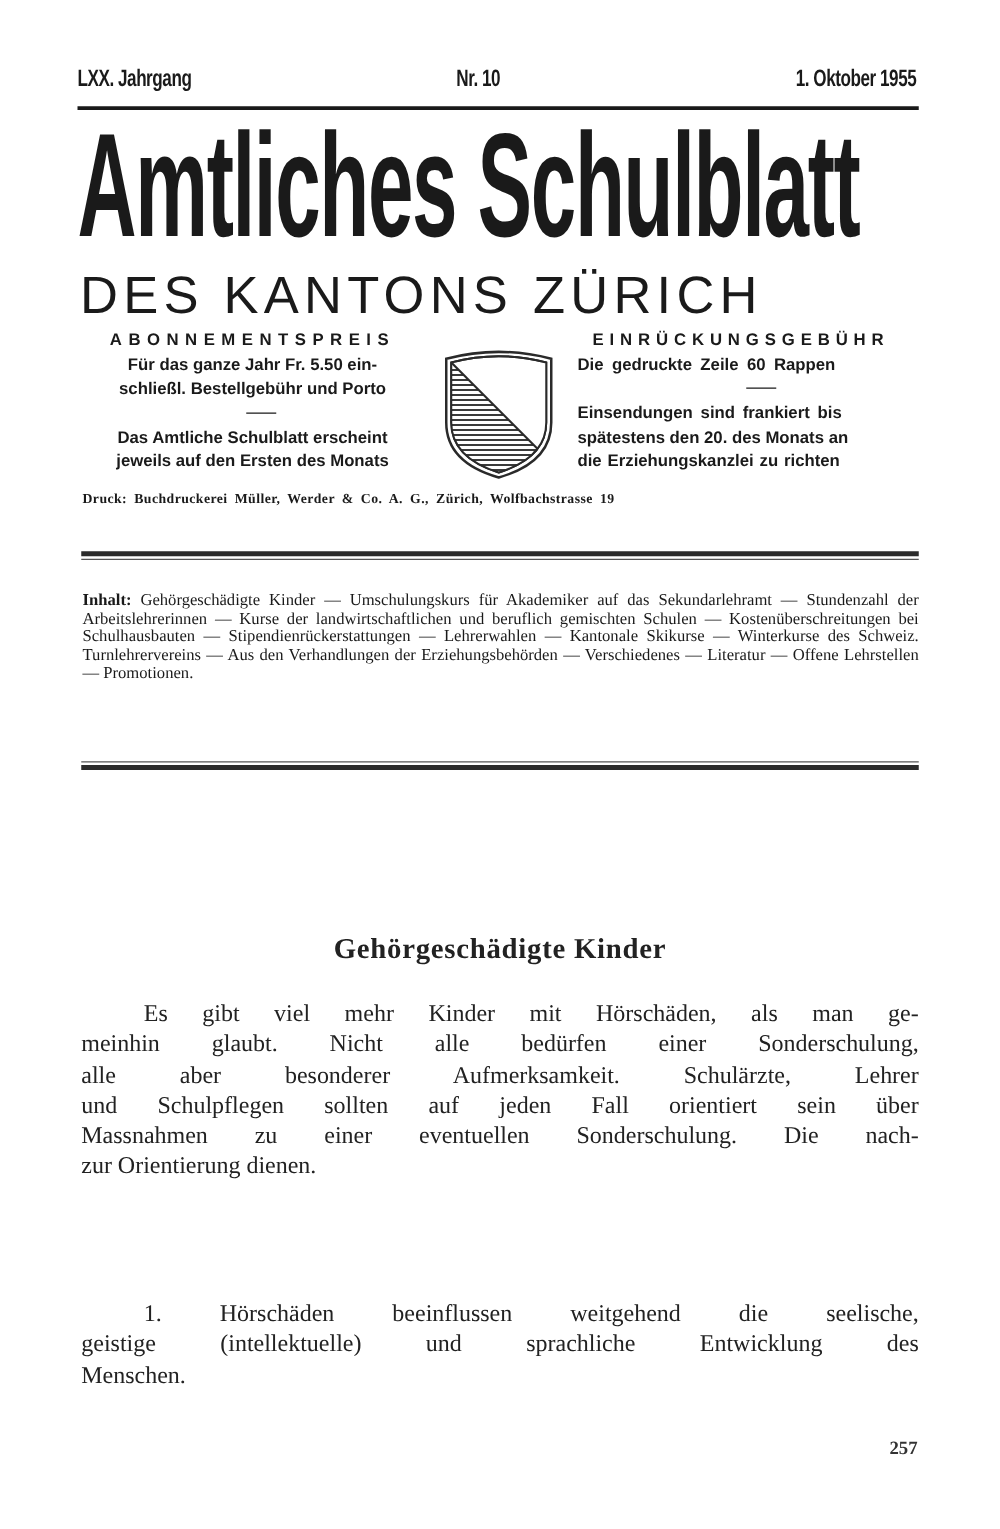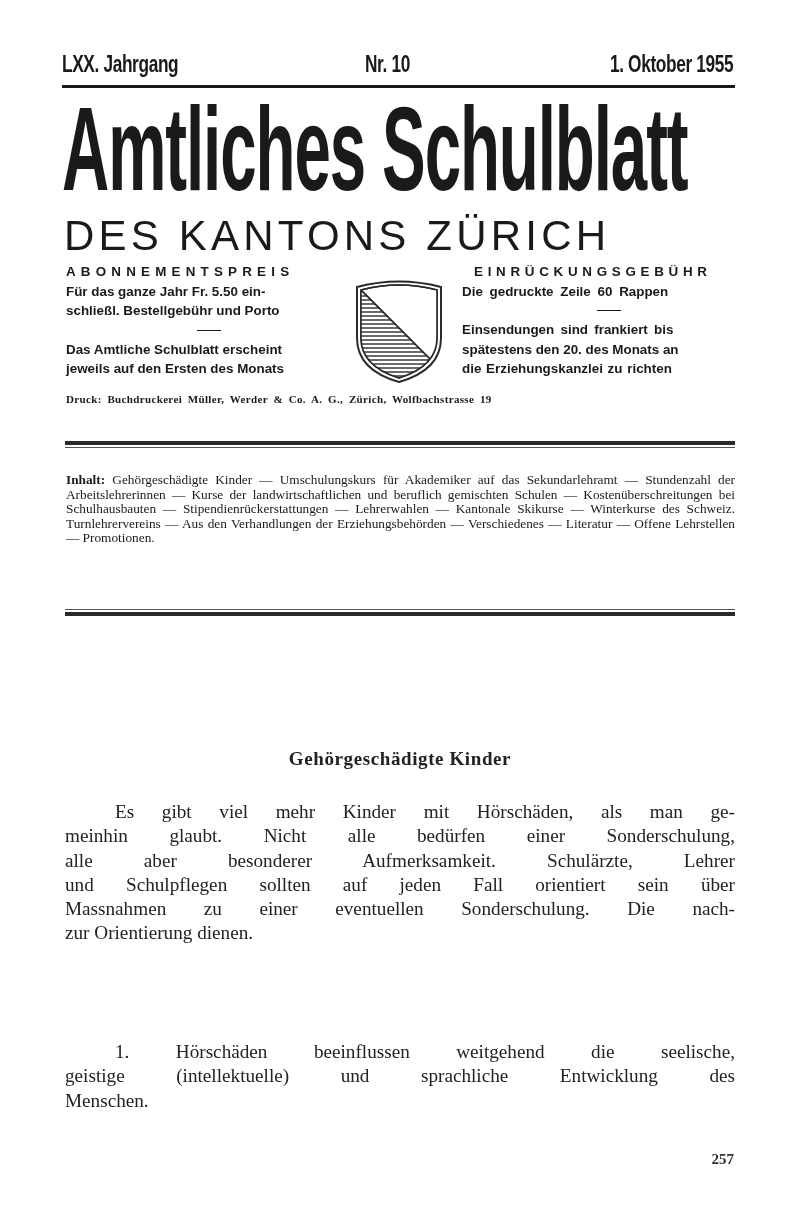--- a/index.html
+++ b/index.html
@@ -21,21 +21,21 @@
     }
 
     
     .topline {
       position: absolute;
       left: 62px; right: 67px;
       top: 46px;
       height: 36px;
       font-family: "Liberation Sans", sans-serif;
       font-weight: bold;
-      font-size: 24px;
+      font-size: 19px;
       line-height: 36px;
       letter-spacing: -0.5px;
     }
     .topline span {
       position: absolute;
       top: 0;
       display: inline-block;
       transform: scaleX(0.72);
       transform-origin: left center;
       white-space: nowrap;
@@ -89,21 +89,21 @@
     
     .info {
       font-family: "Liberation Sans", sans-serif;
       font-weight: bold;
       font-size: 13.4px;
       line-height: 19.5px;
       position: absolute;
       top: 262px;
       white-space: nowrap;
     }
-    .info-left { left: 66px; width: 272px; }
+    .info-left { left: 66px; width: 272px; text-align: center; }
     .info-right { left: 462px; width: 272px; }
     .info .spaced {
       letter-spacing: 5.2px;
     }
     .info-right .spaced { letter-spacing: 4.7px; padding-left: 12px; }
     .info .line { display: block; }
     .info .small-dash {
       display: block;
       width: 24px;
       height: 1px;
@@ -169,21 +169,21 @@
     .inhalt .lbl { font-weight: bold; }
 
     
     .article-title {
       position: absolute;
       left: 0; right: 0;
       top: 744px;
       text-align: center;
       font-family: "Liberation Serif", serif;
       font-weight: bold;
-      font-size: 19px;
+      font-size: 23px;
       line-height: 30px;
       letter-spacing: 0.6px;
       color: #222;
     }
 
     .para {
       position: absolute;
       left: 65px;
       width: 670px;
       font-family: Liberation Serif, serif;

